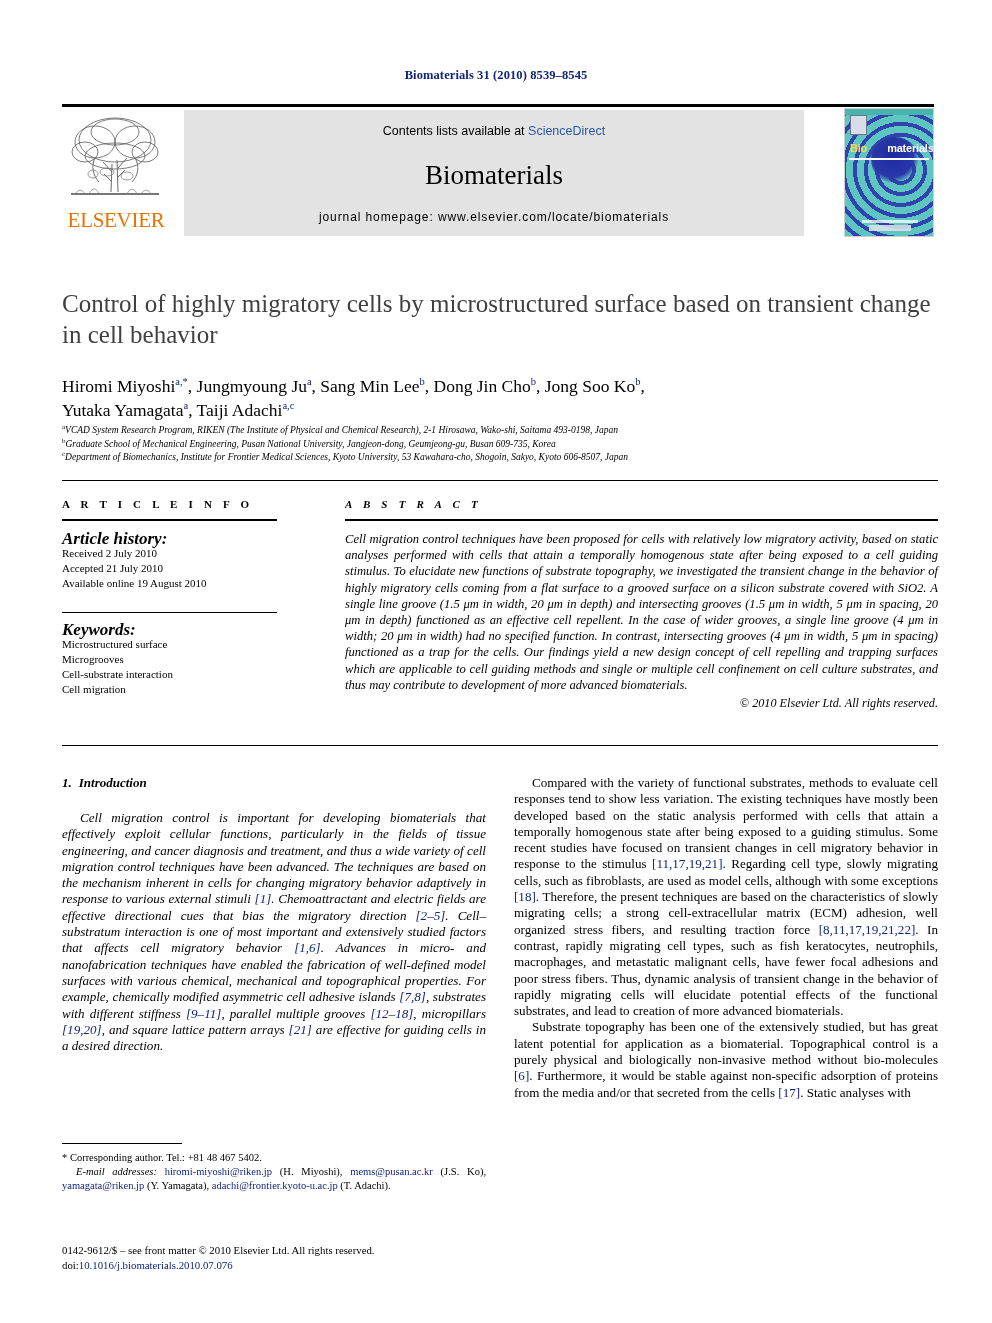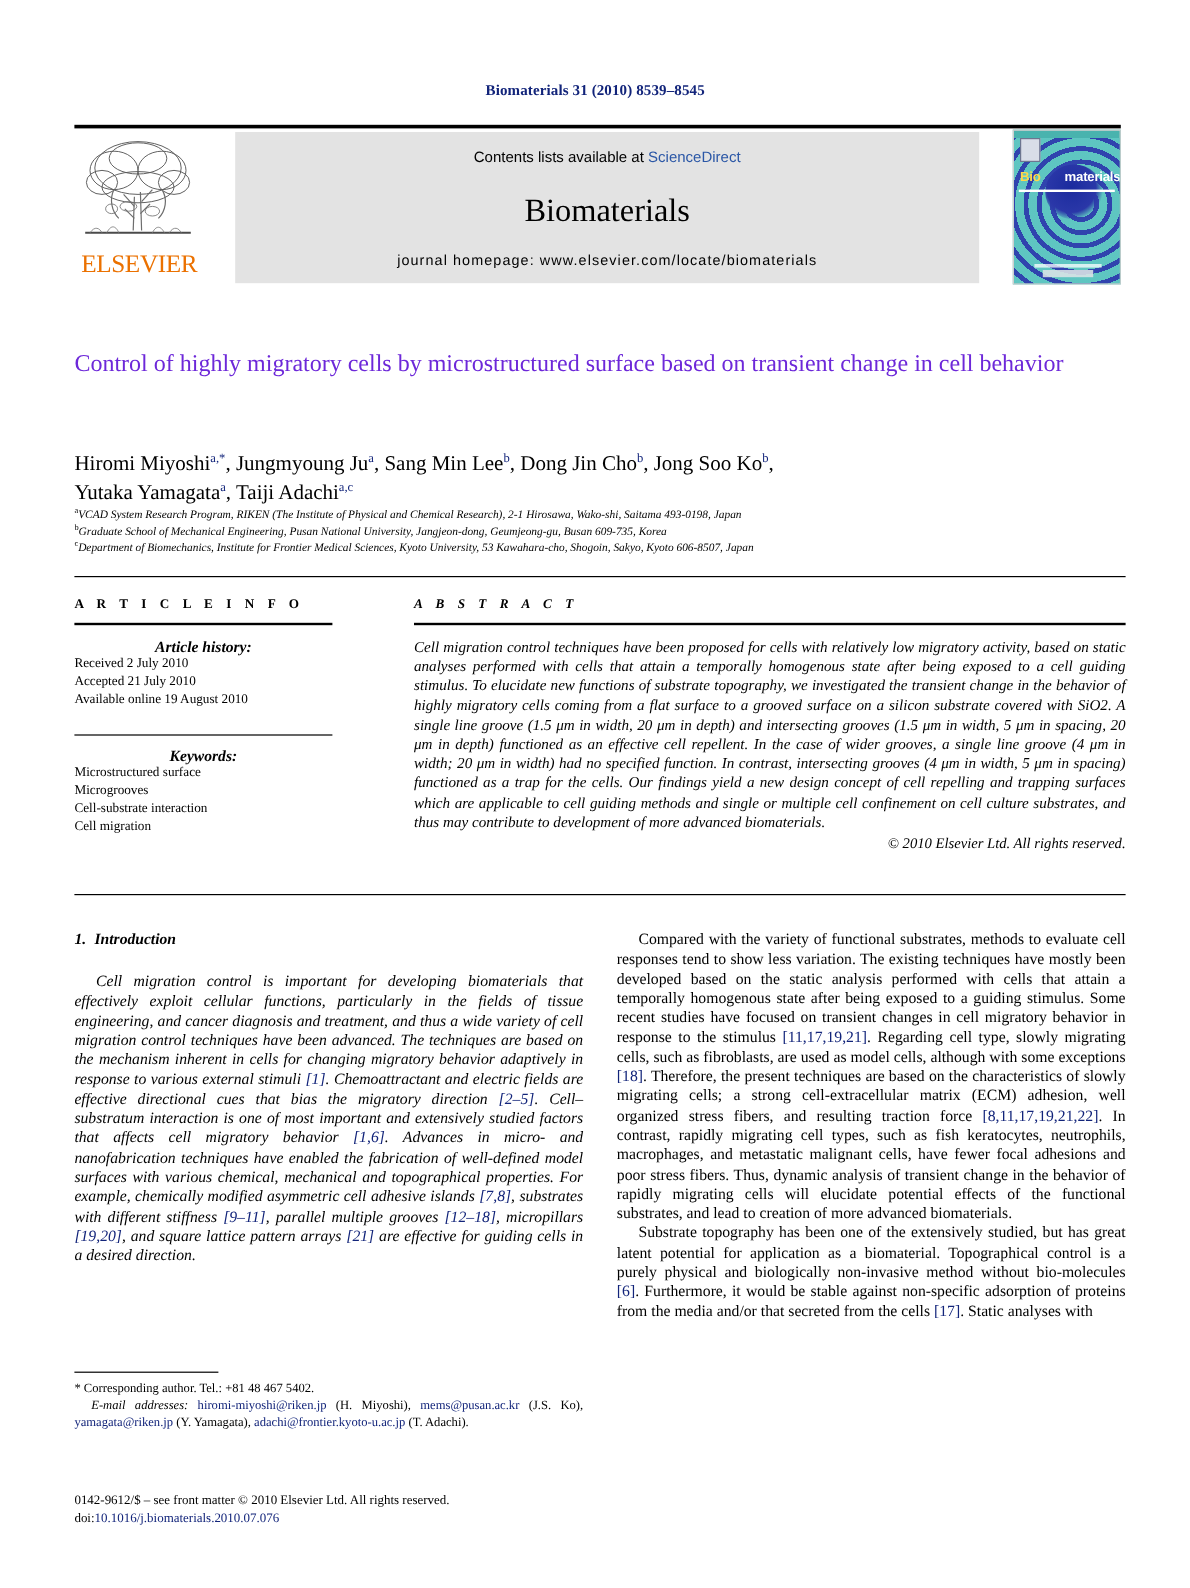--- a/index.html
+++ b/index.html
@@ -73,21 +73,20 @@
     letter-spacing: -0.3px;
     color: #eb7100;
   }
 
   .contents-bar {
     position: absolute;
     left: 122px; top: 6px;
     width: 620px;
     height: 126px;
     background: #e3e3e3;
-    margin-left: 12px;
   }
   .contents-line {
     position: absolute;
     left: 0; top: 14px;
     width: 620px;
     text-align: center;
     font-family: "Liberation Sans", sans-serif;
     font-size: 12.5px;
     color: #000;
   }
@@ -183,23 +182,23 @@
     height: 6px;
     background: rgba(220,228,230,0.88);
   }
 
   
   .title {
     position: absolute;
     left: 62px; top: 288px;
     width: 876px;
     font-family: "Liberation Serif", serif;
-    font-size: 20px;
+    font-size: 25px;
     line-height: 31px;
-    color: #6d28d9;
+    color: #404040;
   }
   .authors {
     position: absolute;
     left: 62px; top: 374px;
     width: 876px;
     font-family: "Liberation Serif", serif;
     font-size: 17.5px;
     line-height: 24px;
     color: #000;
   }
@@ -262,23 +261,22 @@
   }
   .hr-thick {
     height: 2px;
     background: #000;
     margin: 9px 0 10px 0;
   }
   .info-label {
     font-family: "Liberation Serif", serif;
     font-style: italic;
     font-weight: bold;
-    font-size: 13px;
+    font-size: 17px;
     line-height: 15px;
-    text-align: center;
   }
   .info-line {
     font-family: "Liberation Serif", serif;
     font-size: 11px;
     line-height: 15px;
   }
   .info-gap {
     height: 13px;
   }
   .abstract-text {

